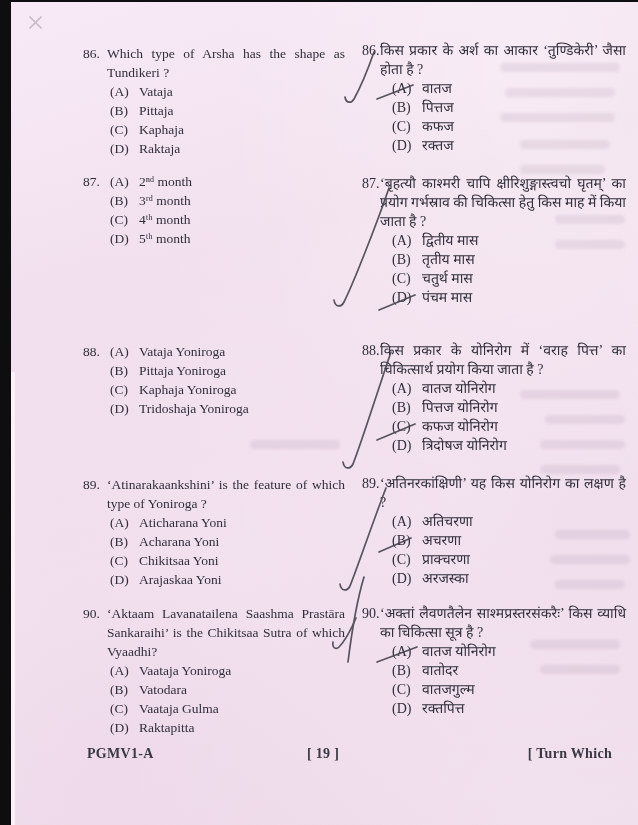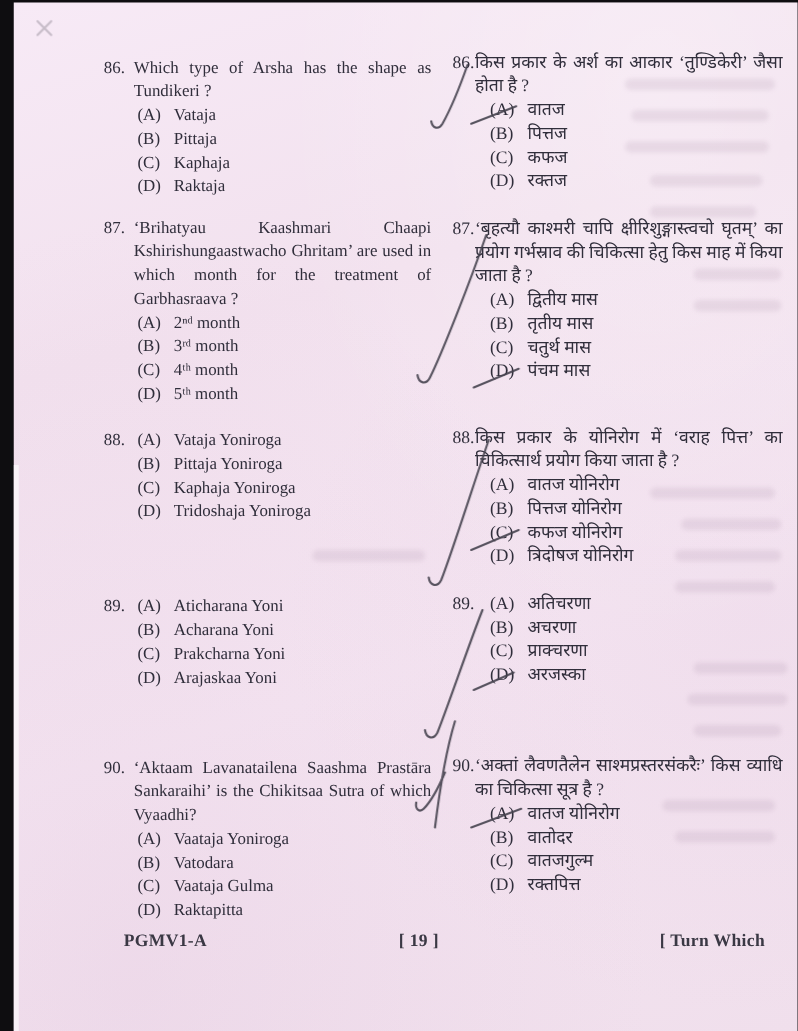--- a/index.html
+++ b/index.html
@@ -25,21 +25,21 @@
   .hi .q-num{flex:0 0 18px;}
   .q-body{flex:1;}
   .en{font-size:13.5px;line-height:19px;}
   .hi{font-size:14px;line-height:19px;}
   .q-text{text-align:justify;}
   .q-opts{margin-left:3px;}
   .hi .q-opts{margin-left:12px;}
   .opt{display:flex;line-height:19px;}
   .o-label{flex:0 0 29px;}
   .hi .o-label{flex:0 0 30px;}
-  .footer{position:absolute;top:744px;left:16px;right:0;height:20px;
+  .footer{position:absolute;top:744px;left:4px;right:0;height:20px;
     font-weight:700;font-size:14px;color:#3a3844;letter-spacing:.3px;}
   .f-code{position:absolute;left:72px;}
   .f-page{position:absolute;left:292px;}
   .f-turn{position:absolute;right:26px;}
   .ghost{position:absolute;height:9px;border-radius:5px;
     background:rgba(140,108,138,.13);filter:blur(1.5px);pointer-events:none;}
   svg.pen{position:absolute;inset:0;pointer-events:none;}
 </style>
 </head>
 <body>
@@ -85,21 +85,20 @@
           <div class="opt">
     <span class="o-label">(D)</span>
     <span class="o-text">Raktaja</span>
   </div>
         </div>
     </div>
   </div>
     <div class="q en" style="left: 72px; top: 170px; width: 262px;">
     <span class="q-num">87.</span>
     <div class="q-body">
-      <div class="q-text">‘Brihatyau Kaashmari Chaapi Kshirishungaastwacho Ghritam’ are used in which month for the treatment of Garbhasraava ?</div>
       <div class="q-opts">
           <div class="opt">
     <span class="o-label">(A)</span>
     <span class="o-text">2ⁿᵈ month</span>
   </div>
           <div class="opt">
     <span class="o-label">(B)</span>
     <span class="o-text">3ʳᵈ month</span>
   </div>
           <div class="opt">
@@ -132,32 +131,33 @@
           <div class="opt">
     <span class="o-label">(D)</span>
     <span class="o-text">Tridoshaja Yoniroga</span>
   </div>
         </div>
     </div>
   </div>
     <div class="q en" style="left: 72px; top: 473px; width: 262px;">
     <span class="q-num">89.</span>
     <div class="q-body">
+      <div class="q-text">‘Atinarakaankshini’ is the feature of which type of Yoniroga ?</div>
       <div class="q-opts">
           <div class="opt">
     <span class="o-label">(A)</span>
     <span class="o-text">Aticharana Yoni</span>
   </div>
           <div class="opt">
     <span class="o-label">(B)</span>
     <span class="o-text">Acharana Yoni</span>
   </div>
           <div class="opt">
     <span class="o-label">(C)</span>
-    <span class="o-text">Prakcharna Yoni</span>
+    <span class="o-text">Chikitsaa Yoni</span>
   </div>
           <div class="opt">
     <span class="o-label">(D)</span>
     <span class="o-text">Arajaskaa Yoni</span>
   </div>
         </div>
     </div>
   </div>
     <div class="q en" style="left: 72px; top: 602px; width: 262px;">
     <span class="q-num">90.</span>
@@ -251,20 +251,21 @@
           <div class="opt">
     <span class="o-label">(D)</span>
     <span class="o-text">त्रिदोषज योनिरोग</span>
   </div>
         </div>
     </div>
   </div>
     <div class="q hi" style="left: 351px; top: 472px; width: 264px;">
     <span class="q-num">89.</span>
     <div class="q-body">
+      <div class="q-text">‘अतिनरकांक्षिणी’ यह किस योनिरोग का लक्षण है ?</div>
       <div class="q-opts">
           <div class="opt">
     <span class="o-label">(A)</span>
     <span class="o-text">अतिचरणा</span>
   </div>
           <div class="opt">
     <span class="o-label">(B)</span>
     <span class="o-text">अचरणा</span>
   </div>
           <div class="opt">

